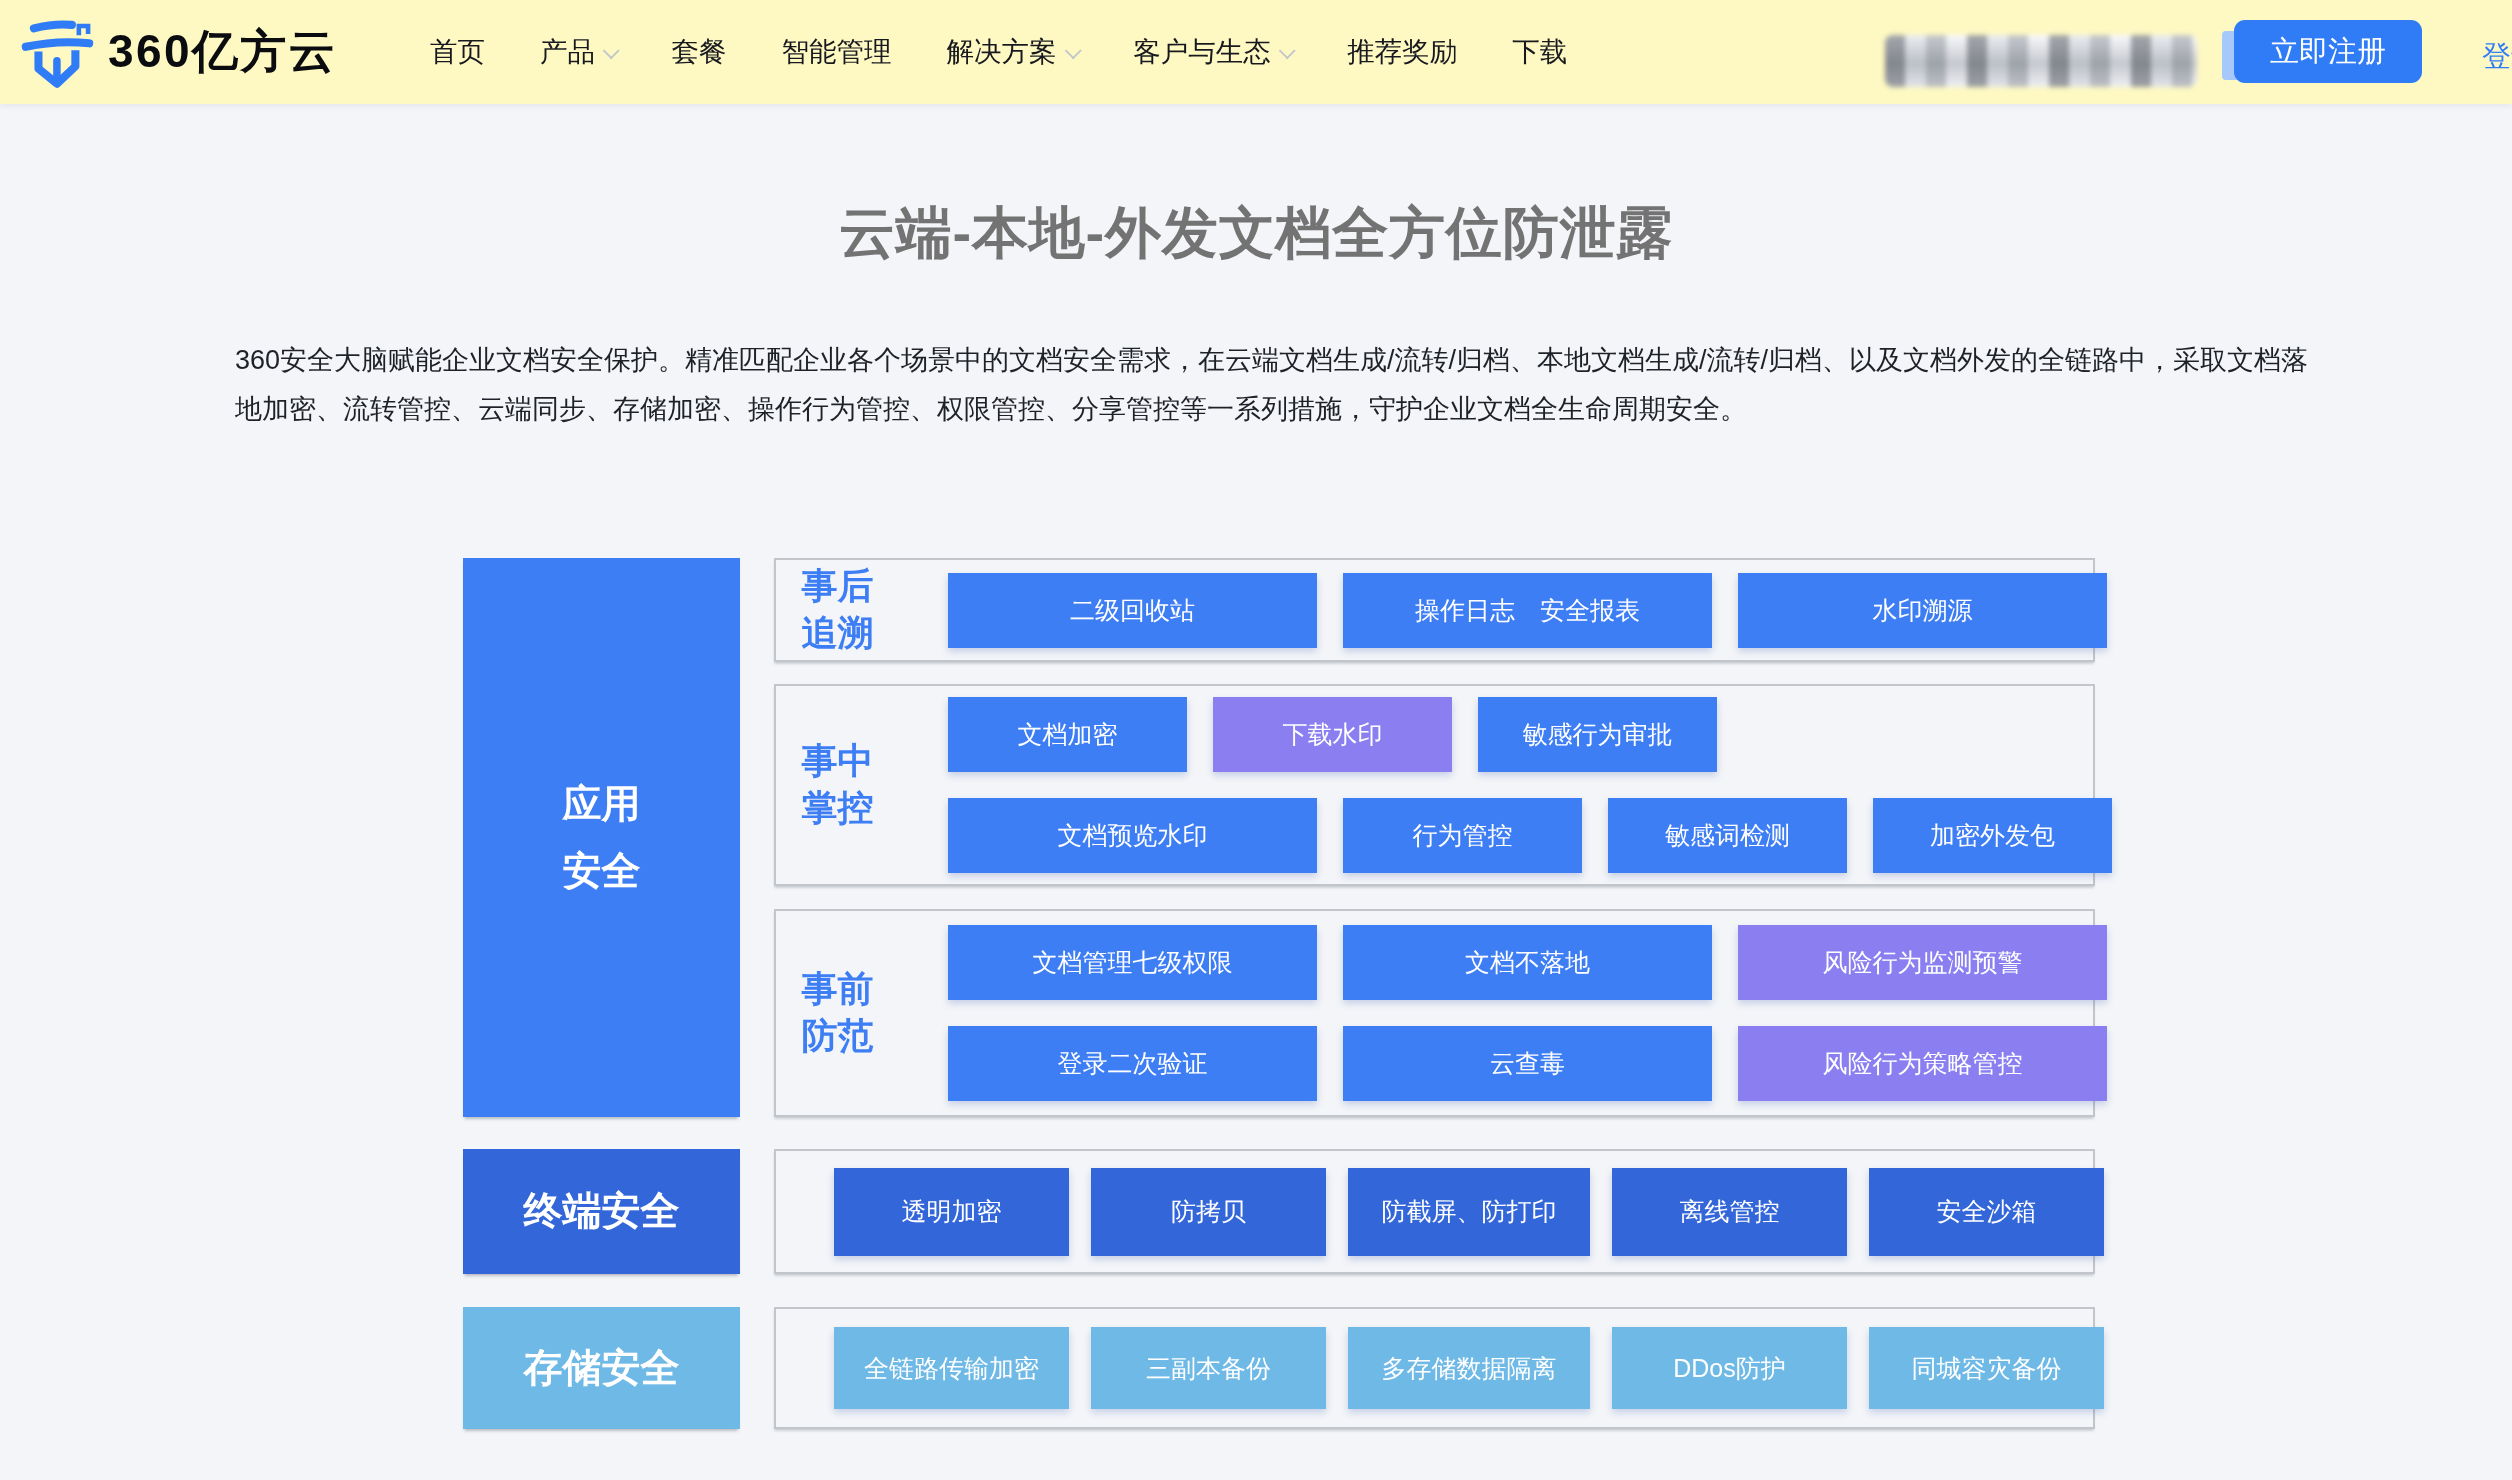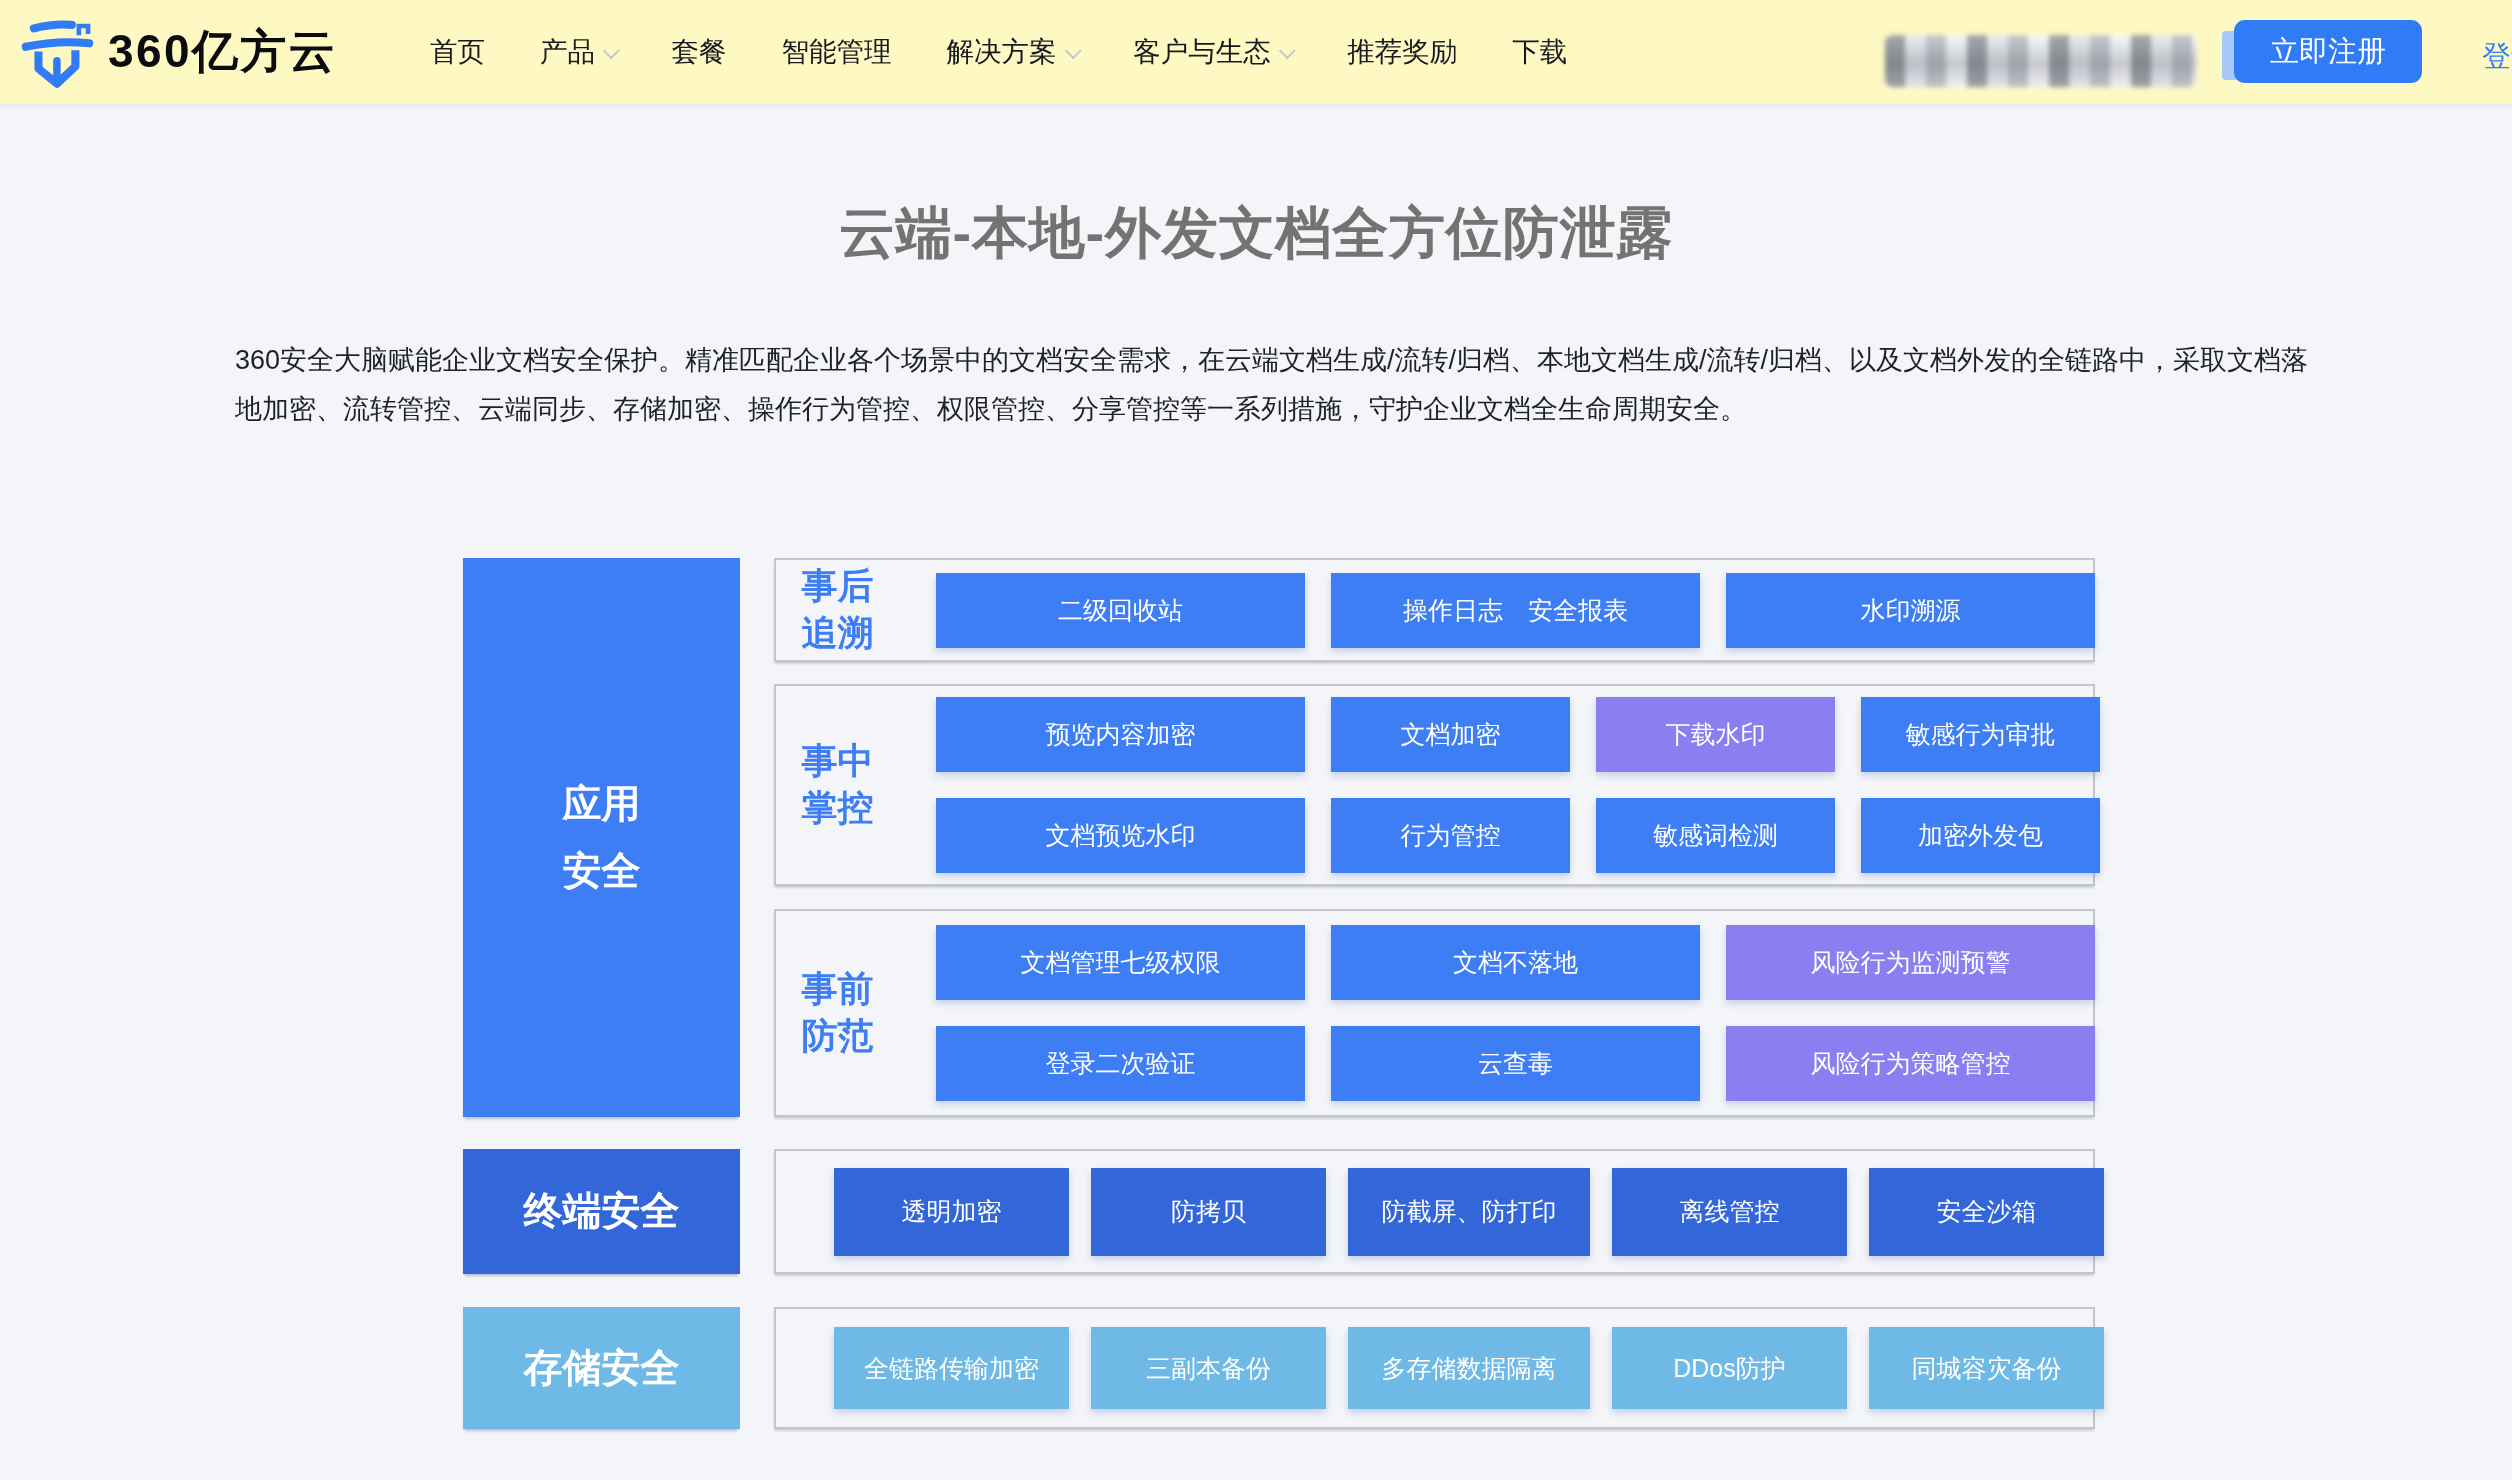--- a/index.html
+++ b/index.html
@@ -54,21 +54,21 @@
     position:absolute;left:463px;width:277px;display:flex;flex-direction:column;
     align-items:center;justify-content:center;color:#fff;font-weight:700;font-size:39px;line-height:1.7;
     box-shadow:0 3.9px 3.1px -1.6px rgba(90,98,110,.45);text-align:center;
   }
   .left-1{top:558px;height:559px;}
   .left-2{top:1149px;height:125px;}
   .left-3{top:1307px;height:122px;}
 
   .d-row{
     position:absolute;left:774px;width:1321px;border:2.4px solid #c2c5c9;box-sizing:border-box;
-    display:flex;align-items:center;box-shadow:0 3.1px 2.4px -0.8px rgba(120,126,134,.4);
+    display:flex;align-items:center;box-shadow:0 3.1px 2.4px -0.8px rgba(120,126,134,.4);gap:12px;
   }
   .row-1{top:558px;height:104px;}
   .row-2{top:684px;height:202px;}
   .row-3{top:909px;height:208px;}
   .row-4{top:1149px;height:125px;}
   .row-5{top:1307px;height:122px;}
   .d-label{
     width:123px;flex:0 0 123px;text-align:center;font-size:36px;font-weight:700;
     color:var(--c-primary);line-height:1.3;
   }
@@ -175,21 +175,20 @@
             </div>
           </div>
         </div>
         <div class="d-row row-2">
           <div class="d-label">
             <div>事中</div>
             <div>掌控</div>
           </div>
           <div class="d-lines">
             <div class="d-line">
-              <div class="btn size-lg bg-primary">预览内容加密</div>
               <div class="btn size-md bg-primary">文档加密</div>
               <div class="btn size-md bg-violet">下载水印</div>
               <div class="btn size-md bg-primary">敏感行为审批</div>
             </div>
             <div class="d-line">
               <div class="btn size-lg bg-primary">文档预览水印</div>
               <div class="btn size-md bg-primary">行为管控</div>
               <div class="btn size-md bg-primary">敏感词检测</div>
               <div class="btn size-md bg-primary">加密外发包</div>
             </div>

